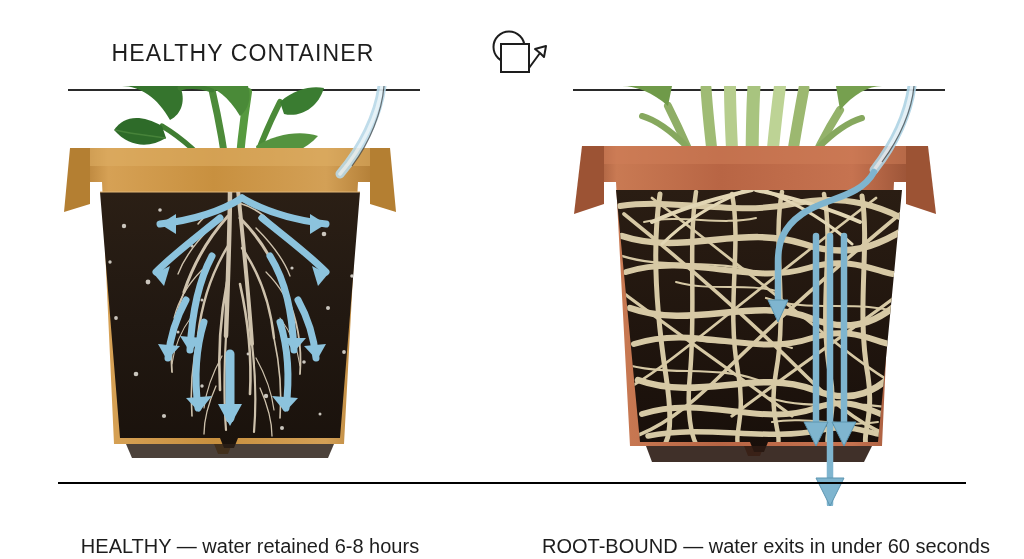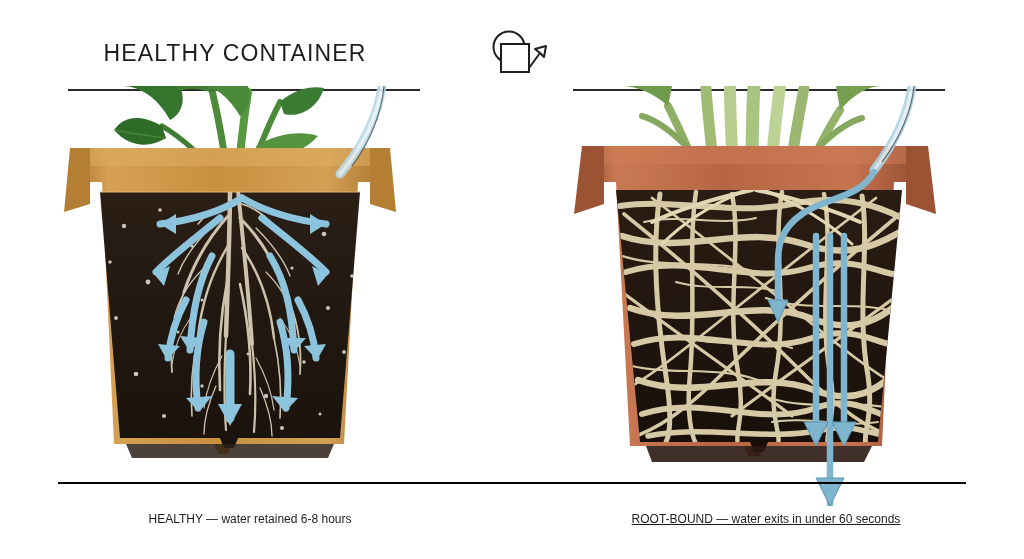--- a/index.html
+++ b/index.html
@@ -16,44 +16,44 @@
 
   
   .title{
     position:absolute;
     font-size:23px;
     letter-spacing:1.1px;
     font-weight:400;
     color:#1d1d1d;
     white-space:nowrap;
   }
-  .title.left{left:0;width:470px;text-align:center;top:40px;}
+  .title.left{left:0;width:470px;text-align:center;top:40px;padding-left:8px;}
   .title.right{left:540px;width:470px;text-align:center;top:40px;}
 
   
   .can-icon{position:absolute;left:482px;top:28px;width:66px;height:46px;}
 
   
   .rule{position:absolute;height:2px;background:#2a2a2a;}
   .rule.left{left:68px;top:89px;width:352px;}
   .rule.right{left:573px;top:89px;width:372px;}
 
   
   .ground{position:absolute;left:58px;top:482px;width:908px;height:2px;background:#000;}
 
   
   .caption{
     position:absolute;
-    font-size:12px;
+    font-size:20px;
     color:#1d1d1d;
     white-space:nowrap;
-    top:512px;
+    top:535px;
   }
   .caption.left{left:0;width:500px;text-align:center;}
-  .caption.right{left:516px;width:500px;text-align:center;text-decoration:underline;}
+  .caption.right{left:516px;width:500px;text-align:center;}
 
   
   .panel{position:absolute;top:86px;height:400px;}
   .panel.left{left:52px;width:380px;}
   .panel.right{left:556px;width:420px;}
   .panel svg{display:block;}
 </style>
 </head>
 <body>
 

